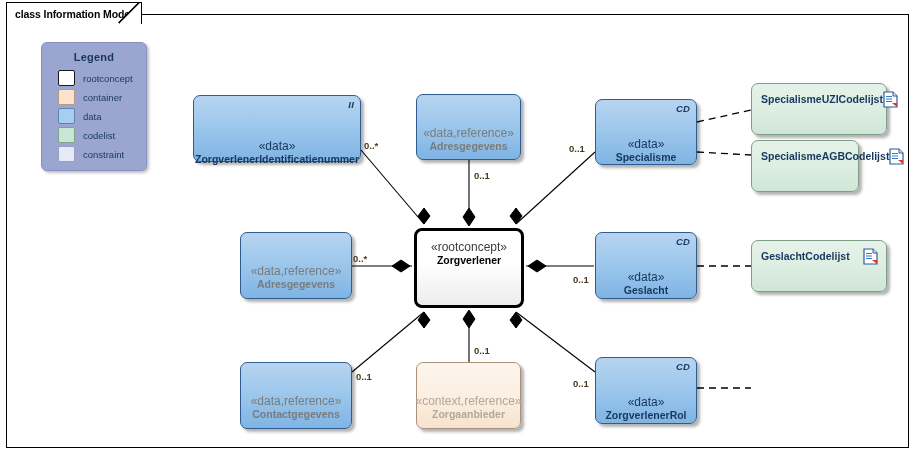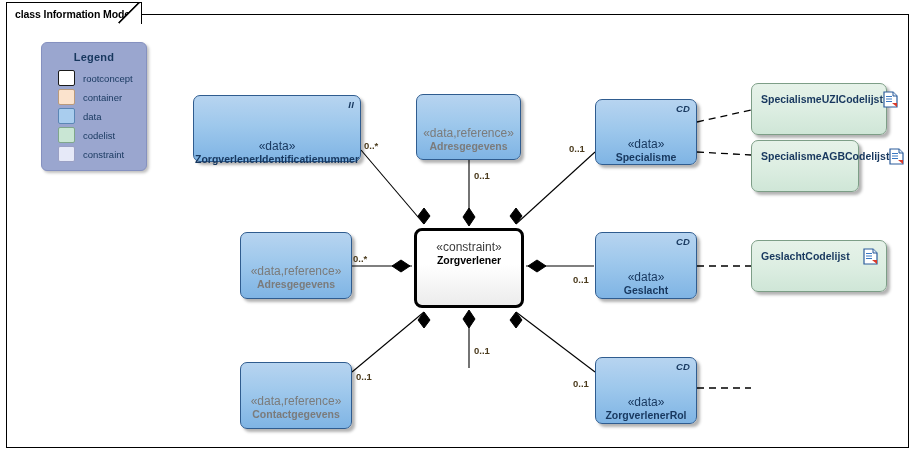--- a/index.html
+++ b/index.html
@@ -213,35 +213,39 @@
     <span class="stereo" style="margin-top:14px;">«data»</span>
     <span class="nm">Specialisme</span>
   </div>
 
   <div class="node n-data n-ref pad-top" style="left:240px;top:232px;width:112px;height:67px;">
     <span class="stereo" style="margin-top:8px;">«data,reference»</span>
     <span class="nm">Adresgegevens</span>
   </div>
 
   <div class="node n-root" style="left:414px;top:228px;width:110px;height:80px;">
-    <span class="stereo" style="margin-top:10px;">«constraint»</span>
+    <span class="stereo" style="margin-top:10px;">«rootconcept»</span>
     <span class="nm">Zorgverlener</span>
   </div>
 
   <div class="node n-data pad-top" style="left:595px;top:232px;width:102px;height:67px;">
     <span class="corner">CD</span>
     <span class="stereo" style="margin-top:14px;">«data»</span>
     <span class="nm">Geslacht</span>
   </div>
 
   <div class="node n-data n-ref pad-top" style="left:240px;top:362px;width:112px;height:67px;">
     <span class="stereo" style="margin-top:8px;">«data,reference»</span>
     <span class="nm">Contactgegevens</span>
   </div>
 
+  <div class="node n-container pad-top" style="left:416px;top:362px;width:105px;height:67px;">
+    <span class="stereo" style="margin-top:8px;">«context,reference»</span>
+    <span class="nm">Zorgaanbieder</span>
+  </div>
 
   <div class="node n-data pad-top" style="left:595px;top:357px;width:102px;height:67px;">
     <span class="corner">CD</span>
     <span class="stereo" style="margin-top:14px;">«data»</span>
     <span class="nm">ZorgverlenerRol</span>
   </div>
 
   <div class="node n-codelist" style="left:751px;top:83px;width:136px;height:52px;">
     <div class="cl-row">
       <span class="nm">SpecialismeUZICodelijst</span>

